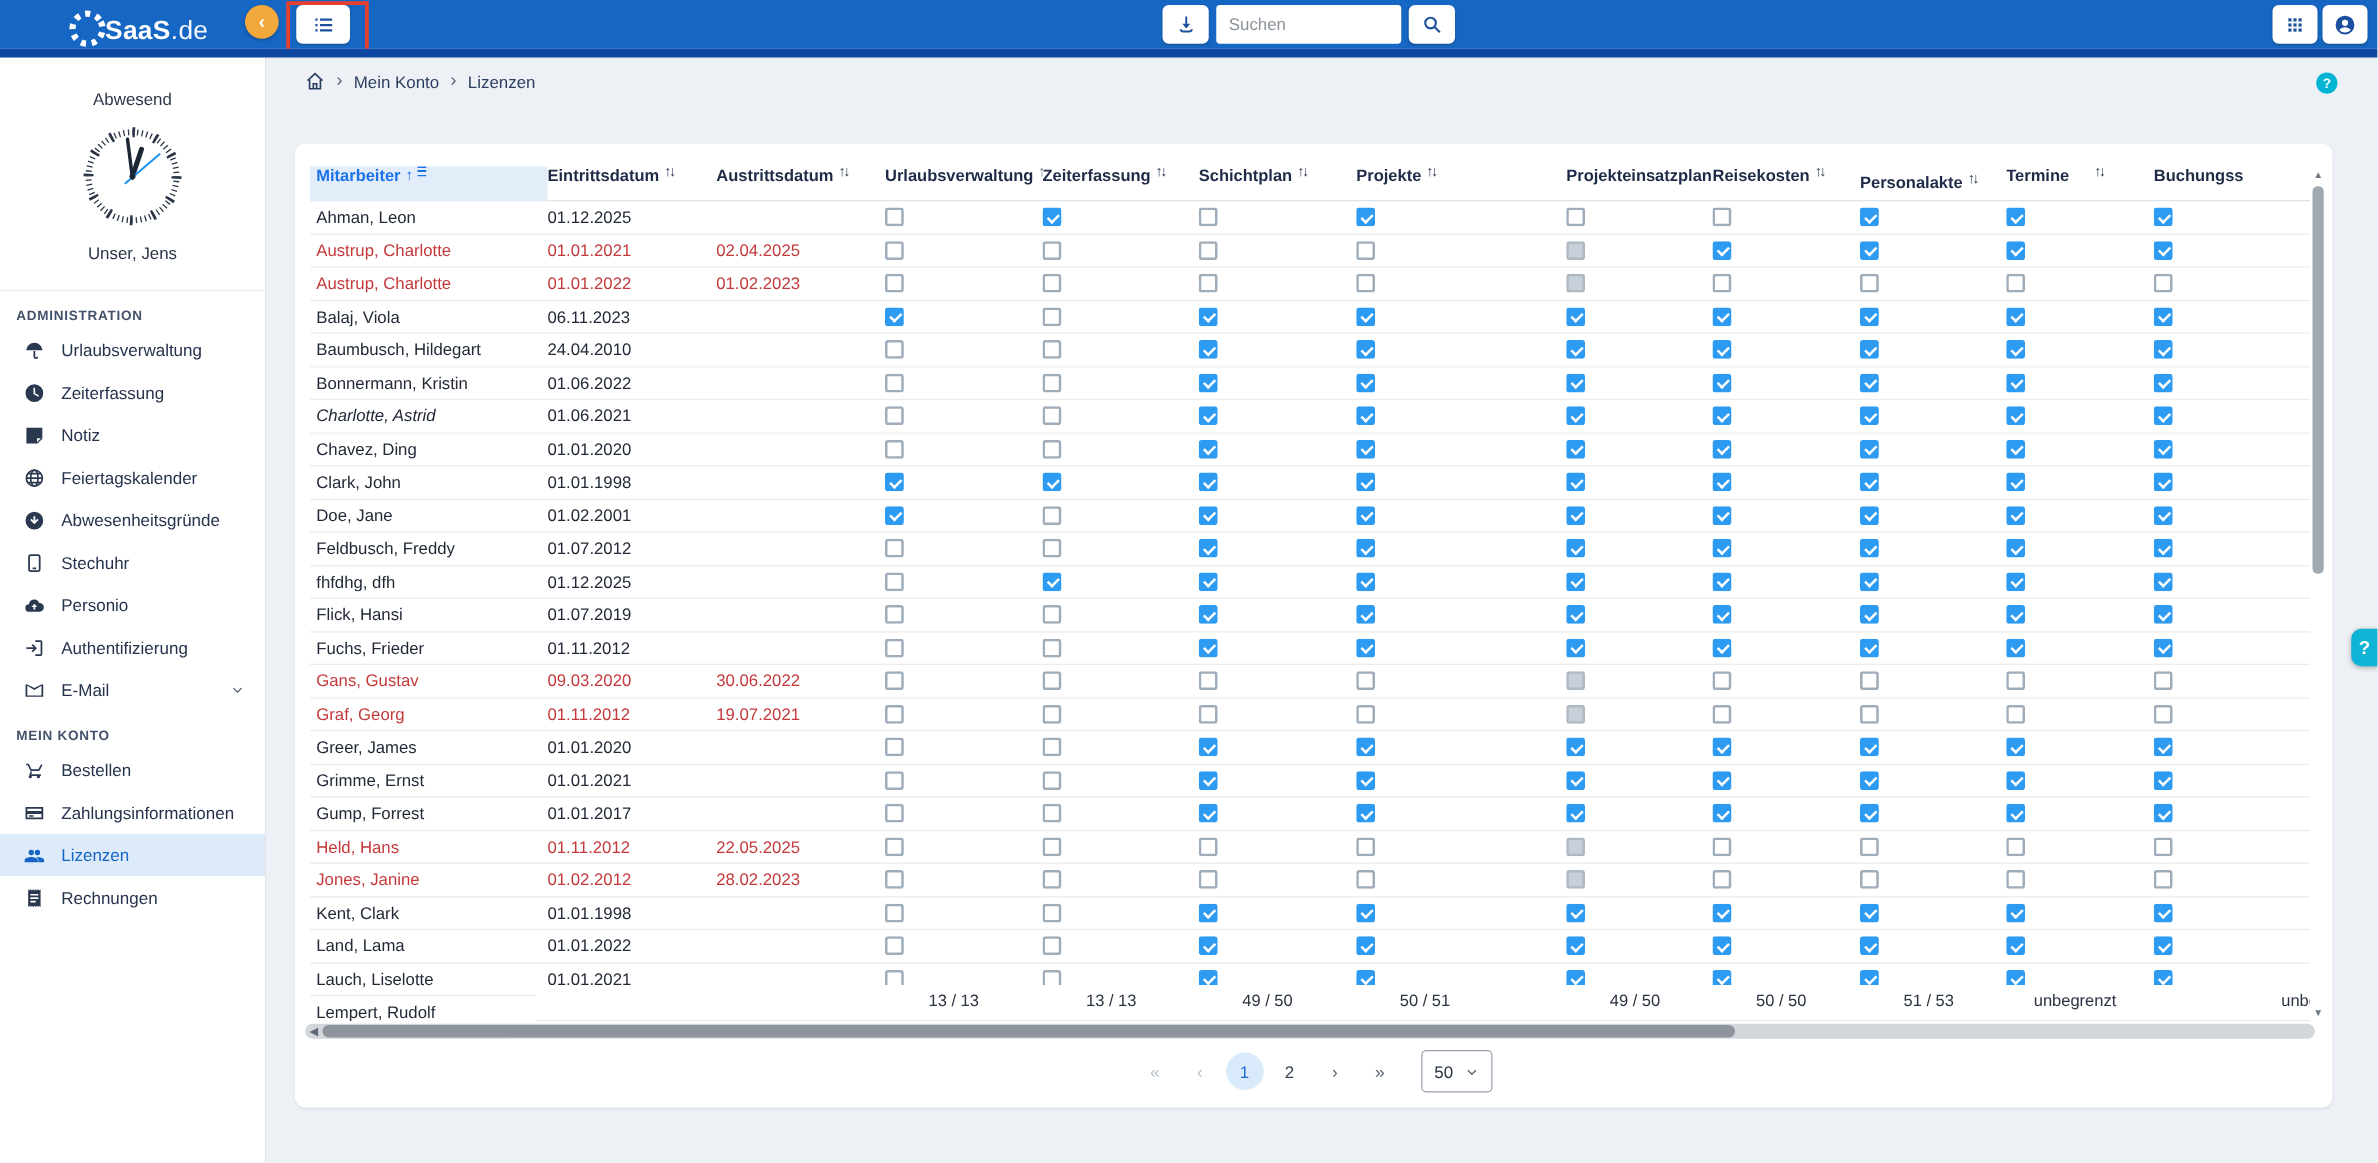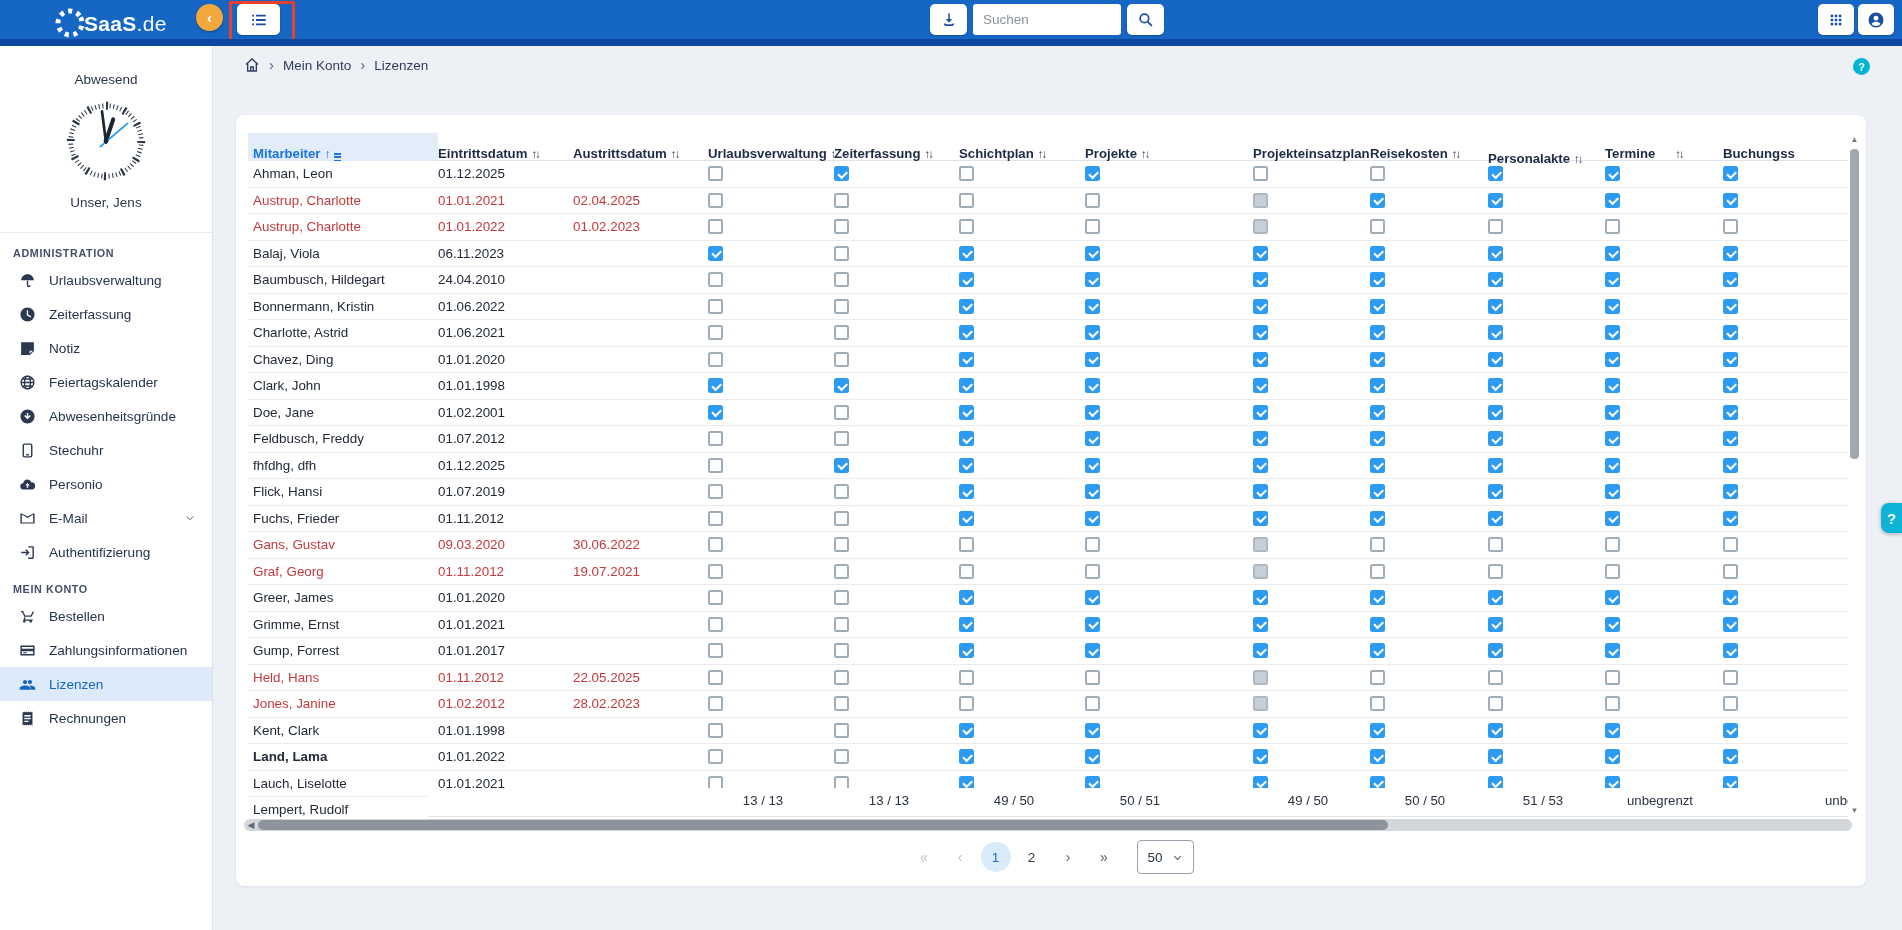--- a/index.html
+++ b/index.html
@@ -54,21 +54,21 @@
   .bc-home svg { width:16px; height:16px; }
   .help-dot { position:absolute; left:1640px; top:12px; width:17px; height:17px; border-radius:50%;
               background:#00b5d4; color:#fff; font-size:11px; font-weight:700;
               display:flex; align-items:center; justify-content:center; cursor:pointer; }
 
   .card { position:absolute; left:23px; top:69px; width:1630px; height:771px; background:#fff;
           border-radius:8px; box-shadow:0 1px 3px rgba(16,30,54,.08); }
 
   .viewport { position:absolute; left:12px; top:18px; width:1600px; height:684px; overflow:hidden; }
   .hrow { display:flex; width:1715px; height:28px; align-items:center; border-bottom:1px solid #dfe2e6; }
-  .th { display:flex; align-items:flex-end; gap:4px; font-size:13.2px; font-weight:700; color:#1e2b47;
+  .th { display:flex; align-items:flex-start; gap:4px; font-size:13.2px; font-weight:700; color:#1e2b47;
         height:28px; flex:none; cursor:pointer; white-space:nowrap; overflow:hidden; }
   .th-name { background:#e3edf9; color:#1a73e8; }
   .th-name .lbl { padding-left:5px; }
   .sort { font-size:11.5px; letter-spacing:-2px; color:#2c3a52; position:relative; top:-1px; font-weight:400; }
   .sort-active { font-size:12px; color:#1a73e8; font-weight:700; letter-spacing:0; }
   .bars { width:7px; height:8px; background:repeating-linear-gradient(#1a73e8 0 1.6px, transparent 1.6px 3.4px); }
 
   .row { display:flex; width:1715px; height:26.5px; align-items:center; border-bottom:1px solid #ececee;
          font-size:13.4px; color:#222a38; }
   .row .cell { flex:none; white-space:nowrap; overflow:hidden; }
@@ -253,35 +253,35 @@
           <span class="ic">
             <svg viewBox="0 0 24 24">
               <path fill="currentColor" d="M6.3 19a4.3 4.3 0 0 1-.4-8.6 6 6 0 0 1 11.6-1.4A4.8 4.8 0 0 1 18 18.9L6.3 19zm6.7-2.5v-3h2.2L12 9.8l-3.2 3.7H11v3h2z"></path>
             </svg>
           </span>
           <span>Personio</span>
         </div>
         <div class="side-item">
           <span class="ic">
             <svg viewBox="0 0 24 24">
+              <path fill="currentColor" d="M10.3 7.4 8.9 8.8l2.2 2.2H3v2h8.1l-2.2 2.2 1.4 1.4L14.9 12l-4.6-4.6zM19 3h-6v2h6v14h-6v2h6a2 2 0 0 0 2-2V5a2 2 0 0 0-2-2z"></path>
+            </svg>
+          </span>
+          <span>Authentifizierung</span>
+        </div>
+        <div class="side-item">
+          <span class="ic">
+            <svg viewBox="0 0 24 24">
               <path fill="currentColor" d="M2 5h20v14H2V5zm10 6.2L4 6.5v11h16v-11l-8 4.7zM12 9l8-4H4l8 4z"></path>
             </svg>
           </span>
           <span>E-Mail</span>
           <span class="chev"><svg viewBox="0 0 24 24" fill="none" stroke="currentColor" stroke-width="2">
               <path d="M5.5 9l6.5 6.5L18.5 9"></path>
             </svg></span>
-        </div>
-        <div class="side-item">
-          <span class="ic">
-            <svg viewBox="0 0 24 24">
-              <path fill="currentColor" d="M10.3 7.4 8.9 8.8l2.2 2.2H3v2h8.1l-2.2 2.2 1.4 1.4L14.9 12l-4.6-4.6zM19 3h-6v2h6v14h-6v2h6a2 2 0 0 0 2-2V5a2 2 0 0 0-2-2z"></path>
-            </svg>
-          </span>
-          <span>Authentifizierung</span>
         </div>
         <div class="side-gap"></div>
         <div class="side-title">MEIN KONTO</div>
         <div class="side-item">
           <span class="ic">
             <svg viewBox="0 0 24 24">
               <path fill="currentColor" d="M7 18a2 2 0 1 0 .001 4.001A2 2 0 0 0 7 18zm10 0a2 2 0 1 0 .001 4.001A2 2 0 0 0 17 18zM8.1 13h8.8c.75 0 1.4-.41 1.74-1.03L22 5.6l-1.74-.96L16.9 11H8.53L5.27 4H2v2h2l3.6 7.59-1.35 2.44C5.52 17.37 6.48 19 8 19h12v-2H8l1.1-2z" transform="scale(.92) translate(1 .5)"></path>
             </svg>
           </span>
           <span>Bestellen</span>
@@ -567,21 +567,21 @@
                 <span class="cb c"></span>
               </div>
               <div class="cell cbcell" style="width: 118px;">
                 <span class="cb c"></span>
               </div>
               <div class="cell cbcell" style="width: 240px;">
                 <span class="cb c"></span>
               </div>
             </div>
             <div class="row">
-              <div class="cell ctext cname" style="width: 190px;">Charlotte, Astrid</div>
+              <div class="cell ctext cname" style="width: 190px; font-style: italic;">Charlotte, Astrid</div>
               <div class="cell ctext " style="width: 135px;">01.06.2021</div>
               <div class="cell ctext " style="width: 135px;"></div>
               <div class="cell cbcell" style="width: 126px;">
                 <span class="cb u"></span>
               </div>
               <div class="cell cbcell" style="width: 125px;">
                 <span class="cb u"></span>
               </div>
               <div class="cell cbcell" style="width: 126px;">
                 <span class="cb c"></span>
@@ -1079,21 +1079,21 @@
                 <span class="cb c"></span>
               </div>
               <div class="cell cbcell" style="width: 118px;">
                 <span class="cb c"></span>
               </div>
               <div class="cell cbcell" style="width: 240px;">
                 <span class="cb c"></span>
               </div>
             </div>
             <div class="row">
-              <div class="cell ctext cname" style="width: 190px; font-weight: bold;">Land, Lama</div>
+              <div class="cell ctext cname" style="width: 190px;">Land, Lama</div>
               <div class="cell ctext " style="width: 135px;">01.01.2022</div>
               <div class="cell ctext " style="width: 135px;"></div>
               <div class="cell cbcell" style="width: 126px;">
                 <span class="cb u"></span>
               </div>
               <div class="cell cbcell" style="width: 125px;">
                 <span class="cb u"></span>
               </div>
               <div class="cell cbcell" style="width: 126px;">
                 <span class="cb c"></span>

